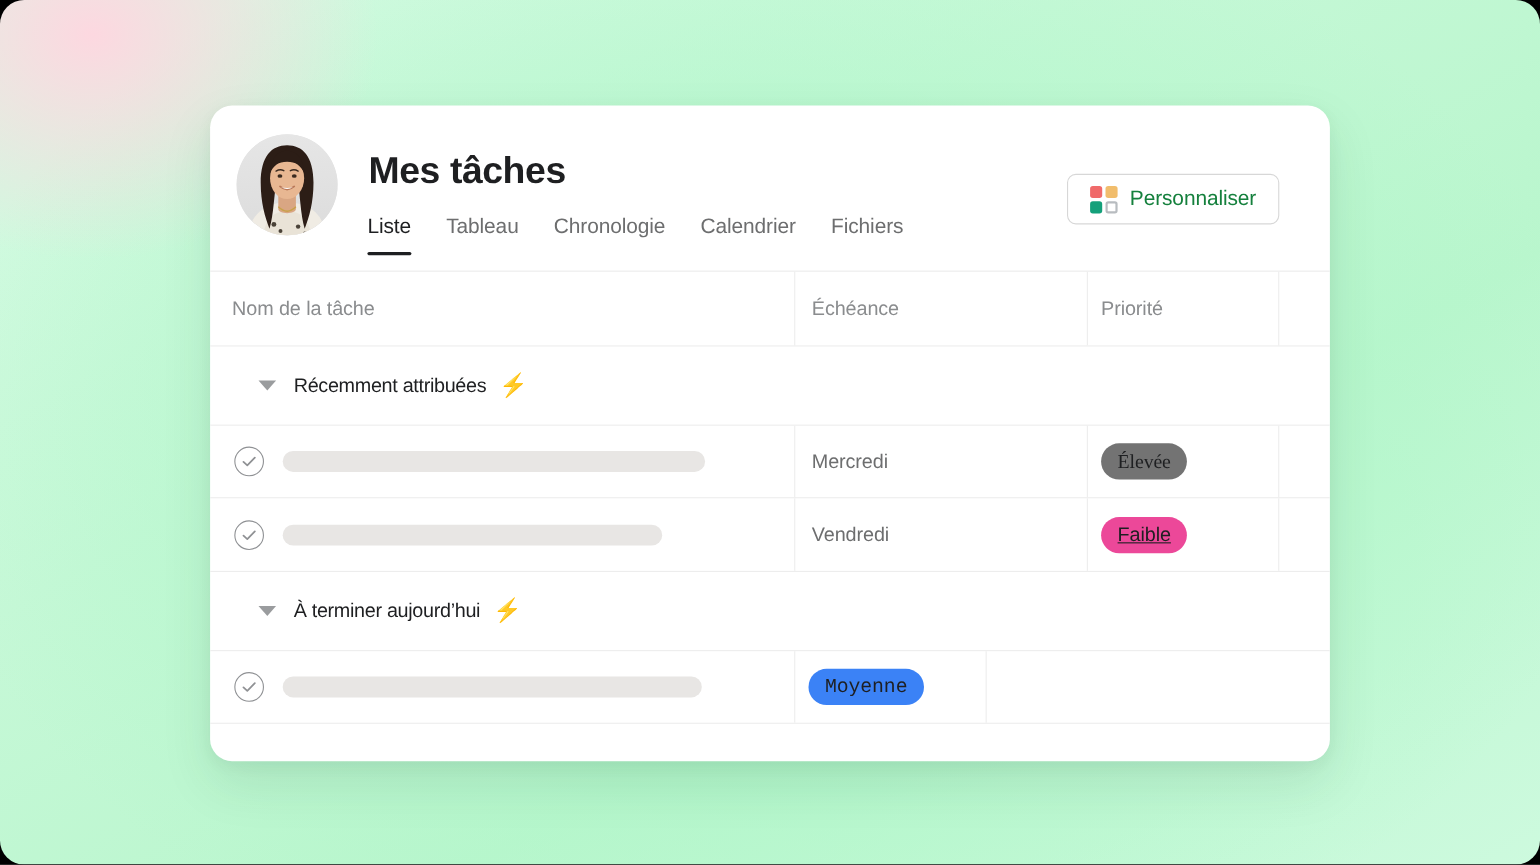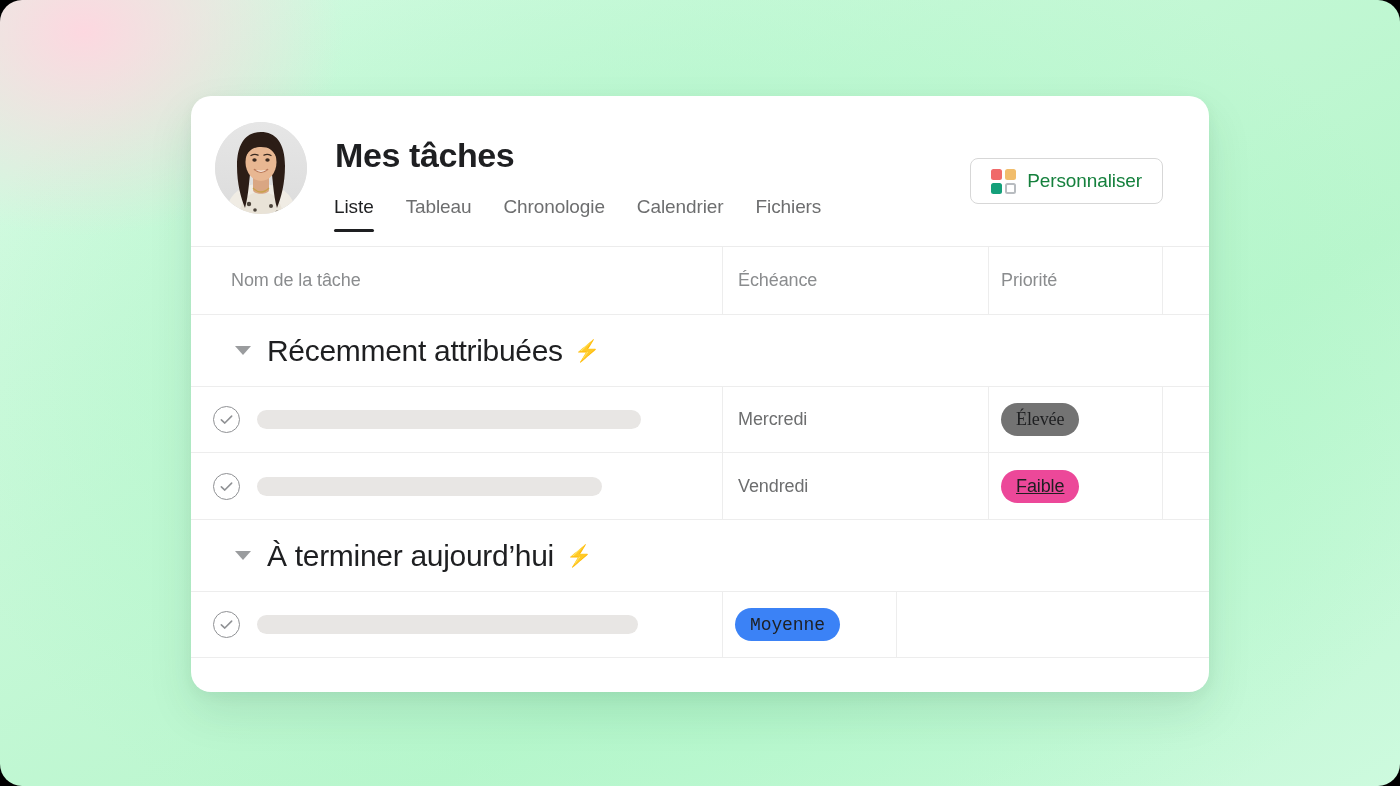--- a/index.html
+++ b/index.html
@@ -141,41 +141,41 @@
     display: flex;
     height: 68px;
     align-items: center;
     border-bottom: 1px solid #ededed;
   }
   .th {
     font-size: 18px;
     color: #8a8c8e;
     letter-spacing: -0.1px;
   }
-  .th-name     { width: 531px; padding-left: 40px; }
+  .th-name     { width: 531px; padding-left: 20px; }
   .th-due      { width: 266px; padding-left: 15px; border-left: 1px solid #ededed; height: 100%; display: flex; align-items: center; }
   .th-priority { width: 175px; padding-left: 12px; border-left: 1px solid #ededed; border-right: 1px solid #ededed; height: 100%; display: flex; align-items: center; }
 
   .section-header {
     display: flex;
     align-items: center;
     height: 71px;
     padding-left: 44px;
     gap: 16px;
     cursor: pointer;
   }
   .caret {
     width: 0; height: 0;
     border-left: 8px solid transparent;
     border-right: 8px solid transparent;
     border-top: 9px solid #9a9c9e;
     flex: none;
   }
   .section-title {
-    font-size: 30px;
+    font-size: 18px;
     color: #1e1f21;
     letter-spacing: -0.3px;
     font-weight: 400;
   }
   .bolt { font-size: 21px; line-height: 1; margin-left: -4px; }
 
   .row {
     display: flex;
     height: 67px;
     align-items: stretch;

